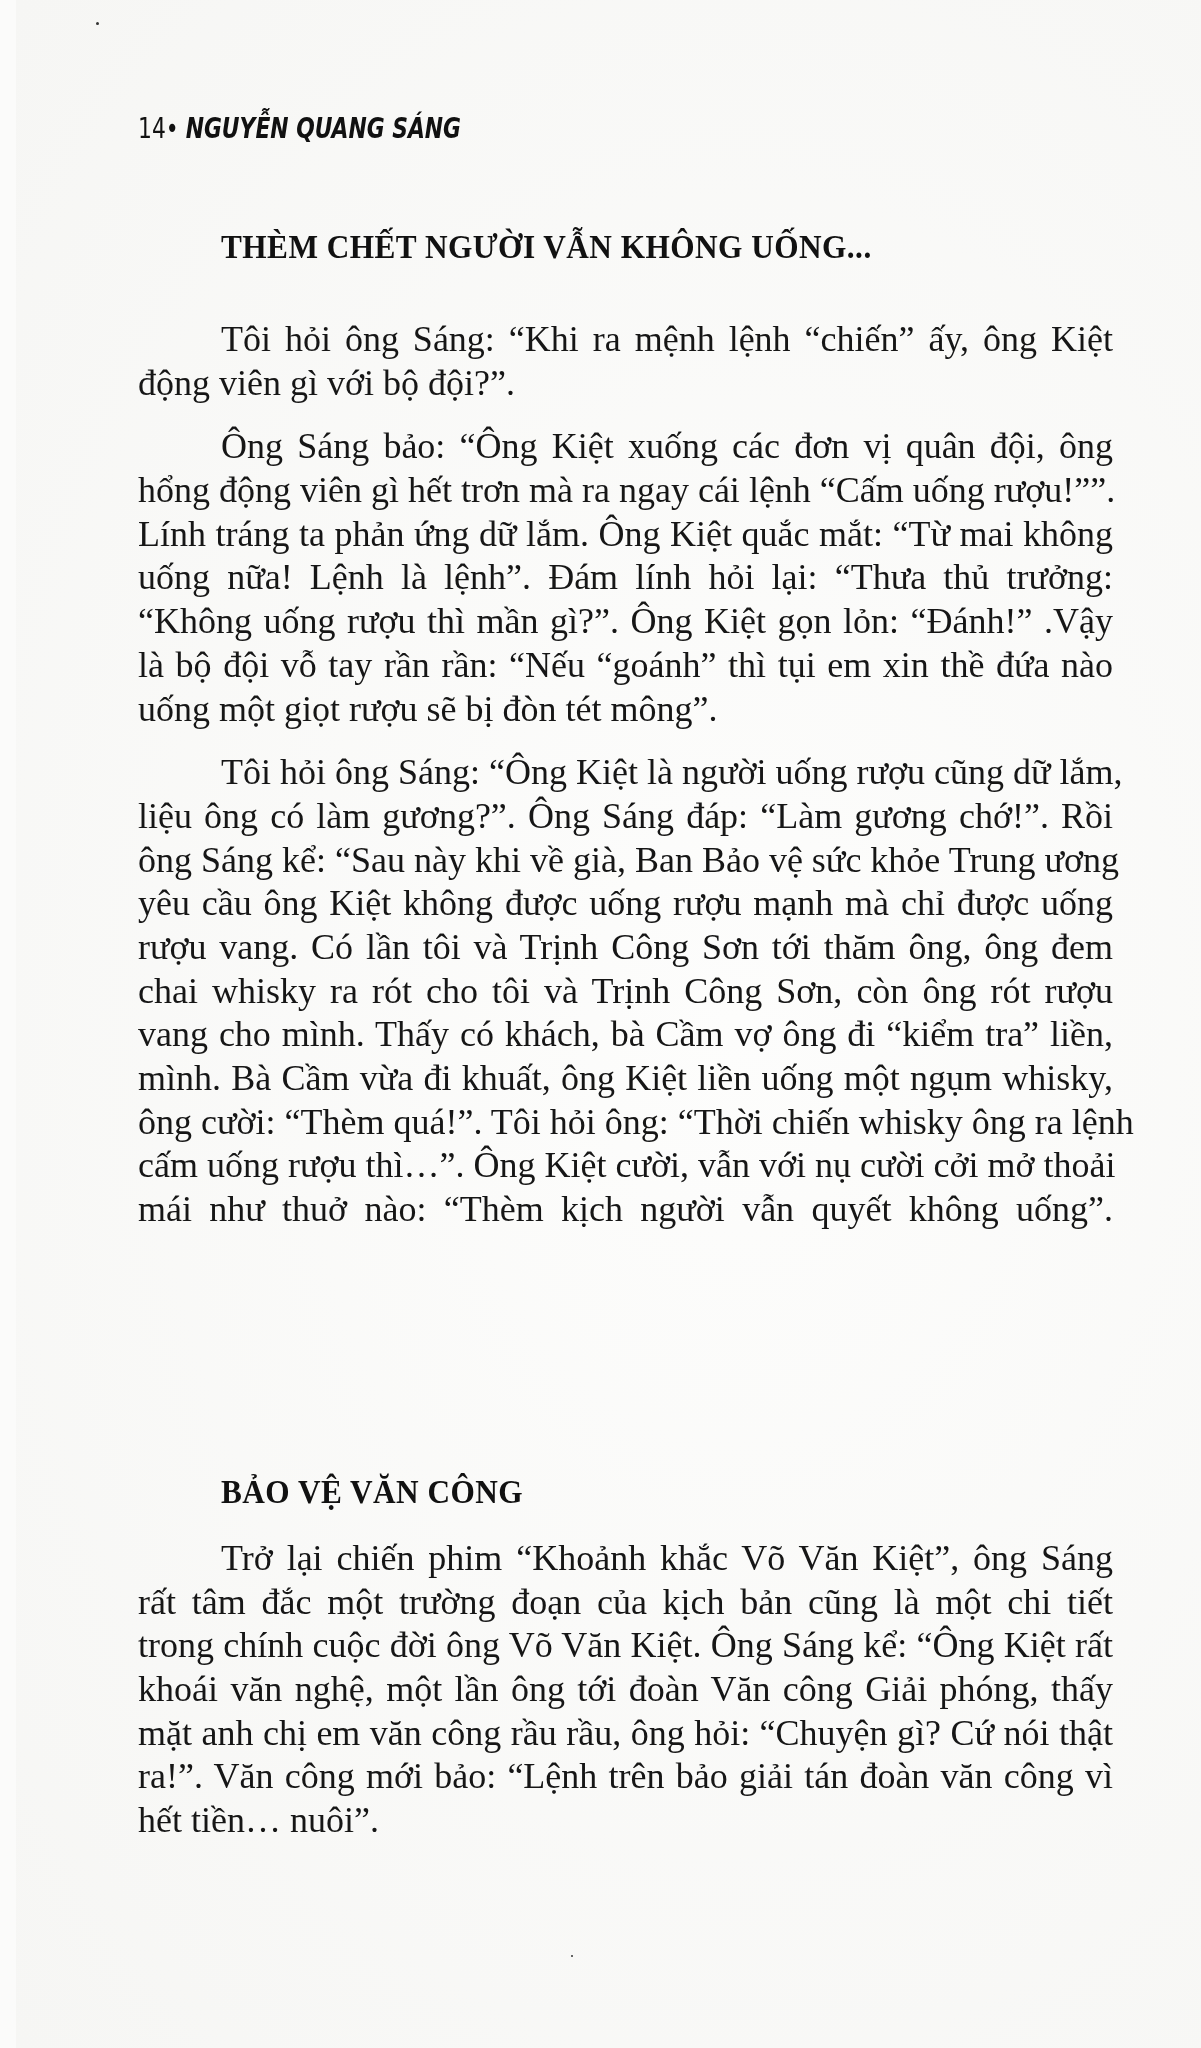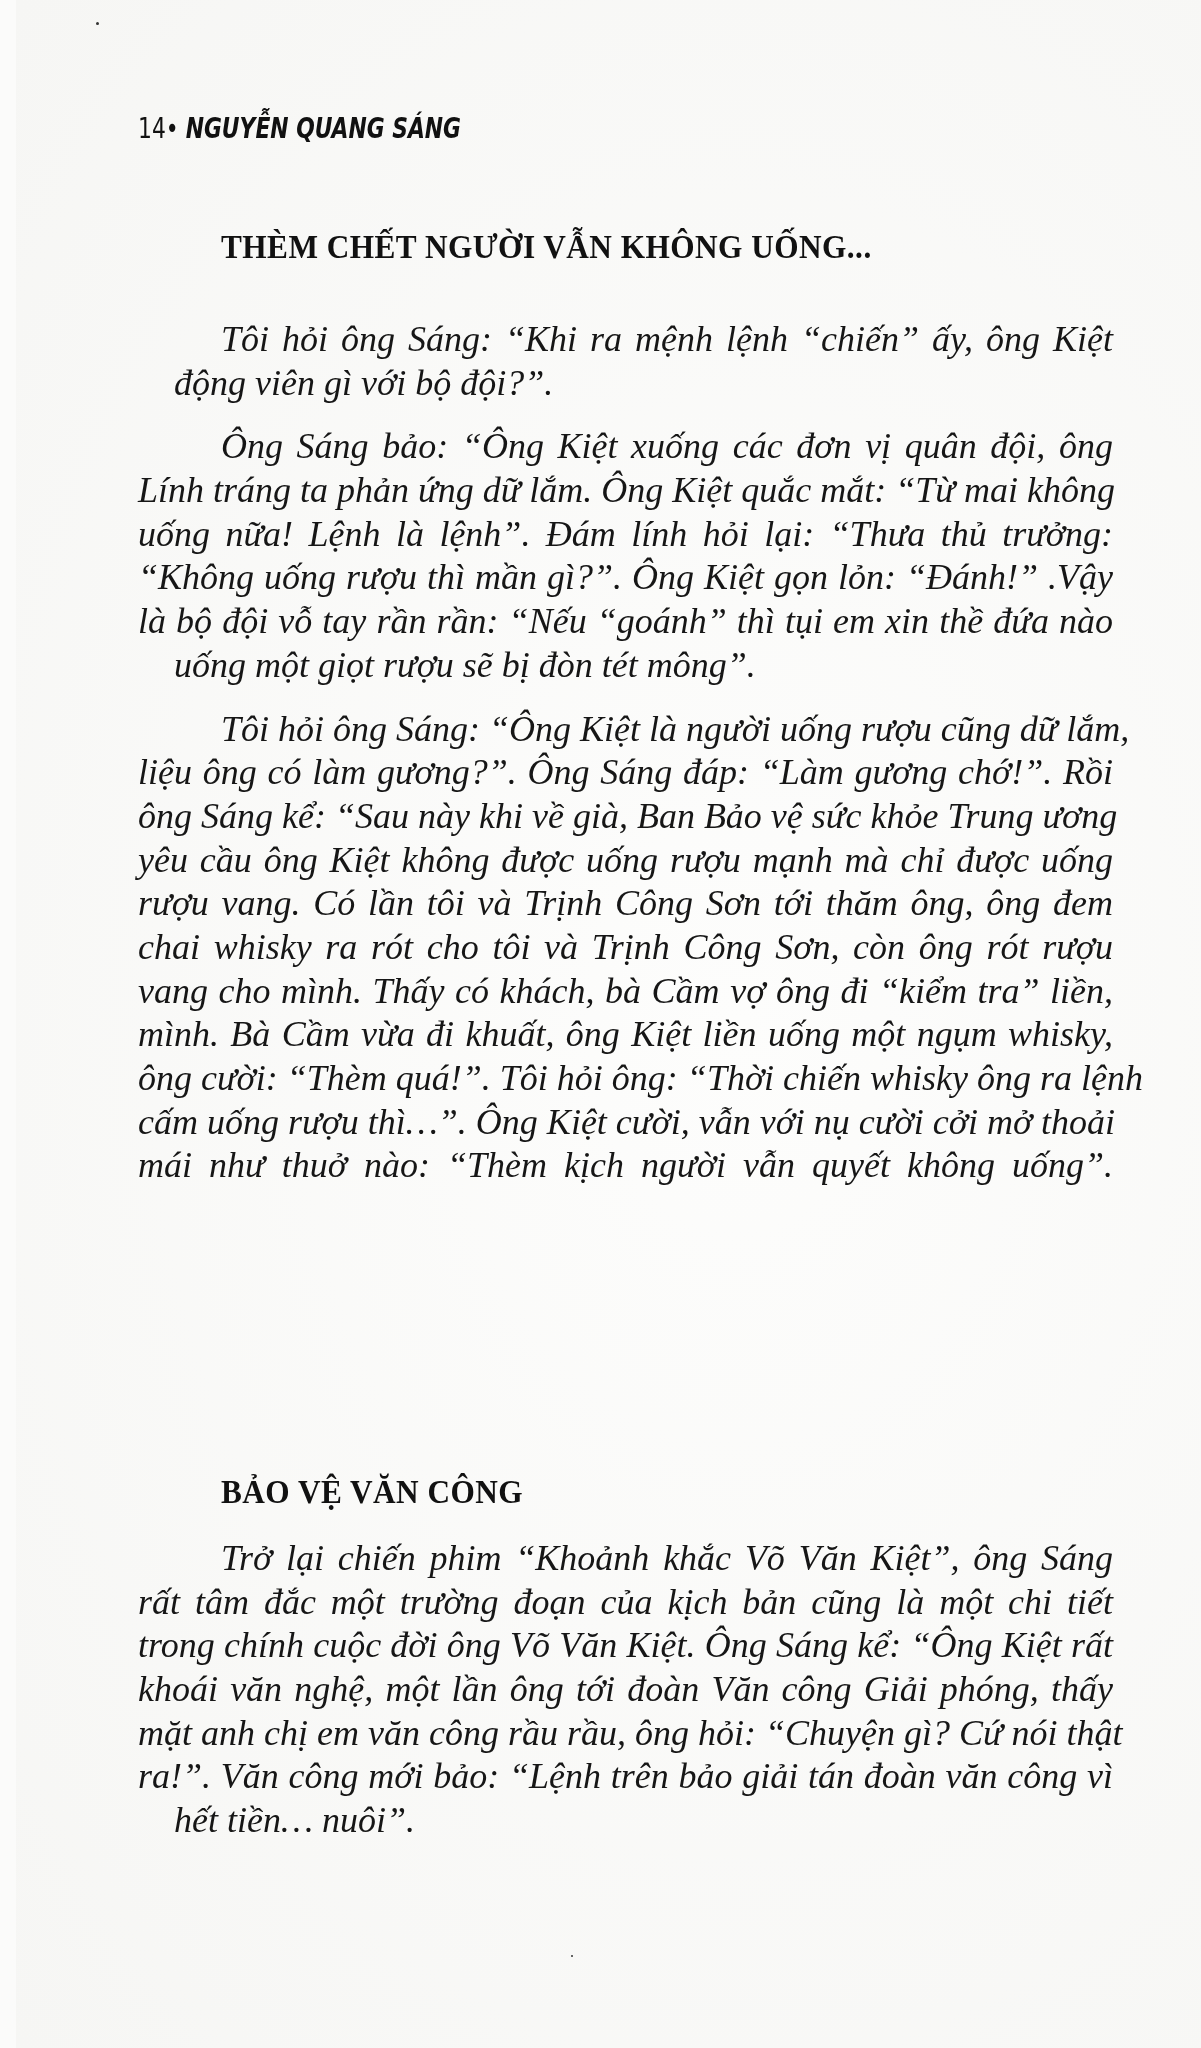--- a/index.html
+++ b/index.html
@@ -7,22 +7,22 @@
   .page { position:absolute; left:16px; top:0; width:1201px; height:2048px;
     background: radial-gradient(ellipse at 60% 50%, #fdfdfc 0%, #f6f6f4 100%); }
   .running-head { position:absolute; left:122px; top:112px; font-family:"DejaVu Sans", sans-serif;
     font-size:28px; color:#111; letter-spacing:0; transform:scaleX(0.78); transform-origin:left top; }
   .running-head .num { font-style:normal; }
   .running-head .author { font-style:italic; font-weight:bold; }
   .text { position:absolute; left:122px; width:975px; font-family:"Liberation Serif", serif;
     color:#161616; font-size:36px; line-height:43.7px; }
   .heading { position:absolute; left:205px; font-family:"Liberation Serif", serif; font-weight:bold;
     font-size:34px; color:#111; letter-spacing:0.5px; transform:scaleX(0.92); transform-origin:left top; }
-  .line { display:block; white-space:nowrap; text-align:justify; text-align-last:justify; height:43.7px; overflow:visible;font-style:italic; }
-  .line.last { text-align-last:left;margin-left:36px; }
+  .line { display:block; white-space:nowrap; text-align:justify; text-align-last:justify; height:43.7px; overflow:visible; }
+  .line.last { text-align-last:left; }
   .line.indent { padding-left:83px; }
   .dot { position:absolute; width:3px; height:3px; background:#333; border-radius:50%; }
 </style>
 </head>
 <body>
 
 <div class="page">
 
   <div class="dot" style="left:80px; top:22px;"></div>
 
@@ -33,20 +33,21 @@
 
   <div class="heading" style="top:228px;">THÈM CHẾT NGƯỜI VẪN KHÔNG UỐNG...</div>
 
   <div class="text" style="top:318px;">
 
     <span class="line indent">Tôi hỏi ông Sáng: “Khi ra mệnh lệnh “chiến” ấy, ông Kiệt</span>
     <span class="line last">động viên gì với bộ đội?”.</span>
     <div style="height:20px"></div>
 
     <span class="line indent">Ông Sáng bảo: “Ông Kiệt xuống các đơn vị quân đội, ông</span>
+    <span class="line">hổng động viên gì hết trơn mà ra ngay cái lệnh “Cấm uống rượu!””.</span>
     <span class="line">Lính tráng ta phản ứng dữ lắm. Ông Kiệt quắc mắt: “Từ mai không</span>
     <span class="line">uống nữa! Lệnh là lệnh”. Đám lính hỏi lại: “Thưa thủ trưởng:</span>
     <span class="line">“Không uống rượu thì mần gì?”. Ông Kiệt gọn lỏn: “Đánh!” .Vậy</span>
     <span class="line">là bộ đội vỗ tay rần rần: “Nếu “goánh” thì tụi em xin thề đứa nào</span>
     <span class="line last">uống một giọt rượu sẽ bị đòn tét mông”.</span>
     <div style="height:20px"></div>
 
     <span class="line indent">Tôi hỏi ông Sáng: “Ông Kiệt là người uống rượu cũng dữ lắm,</span>
     <span class="line">liệu ông có làm gương?”. Ông Sáng đáp: “Làm gương chớ!”. Rồi</span>
     <span class="line">ông Sáng kể: “Sau này khi về già, Ban Bảo vệ sức khỏe Trung ương</span>

